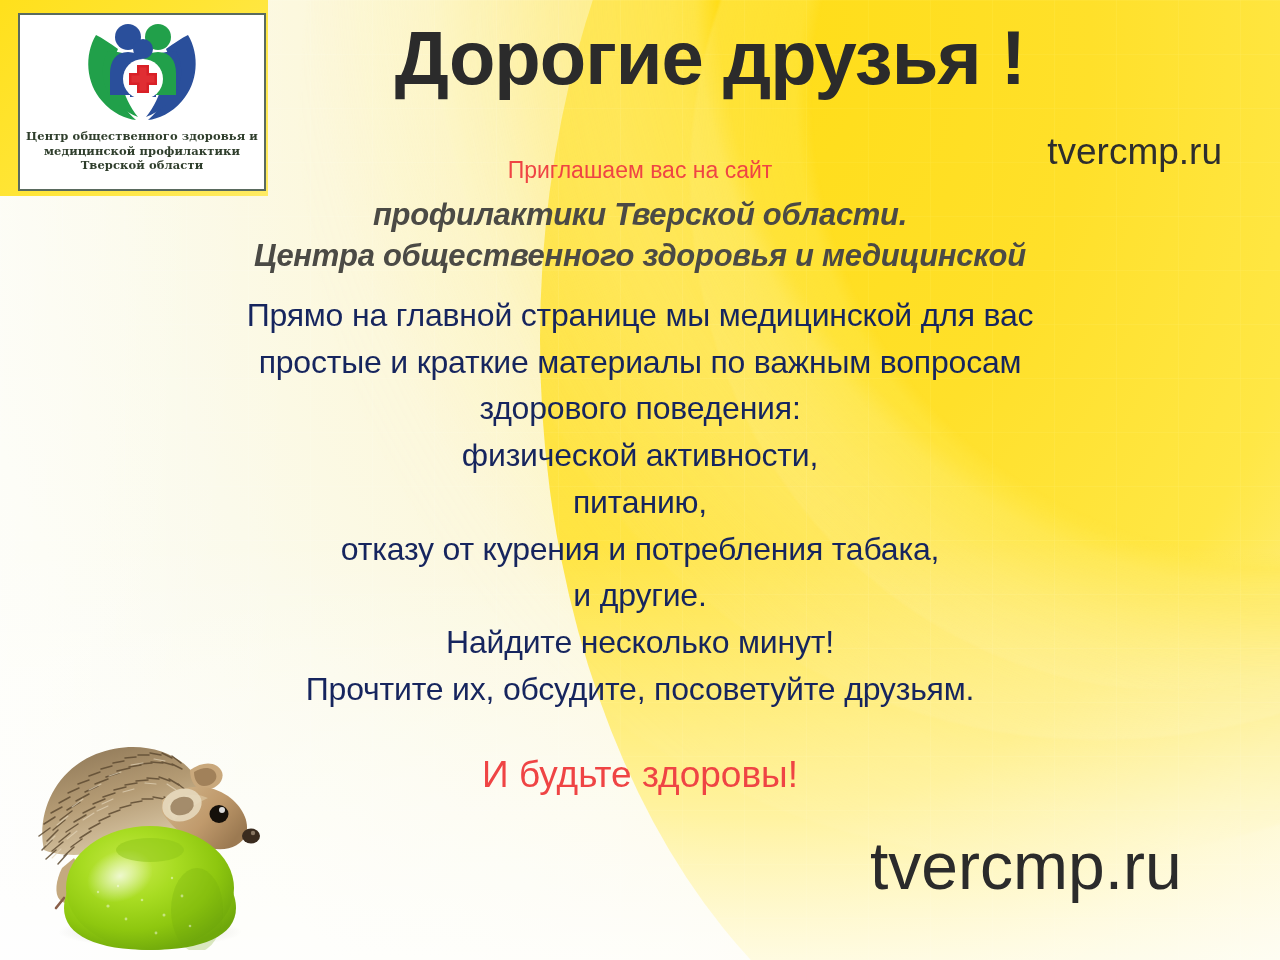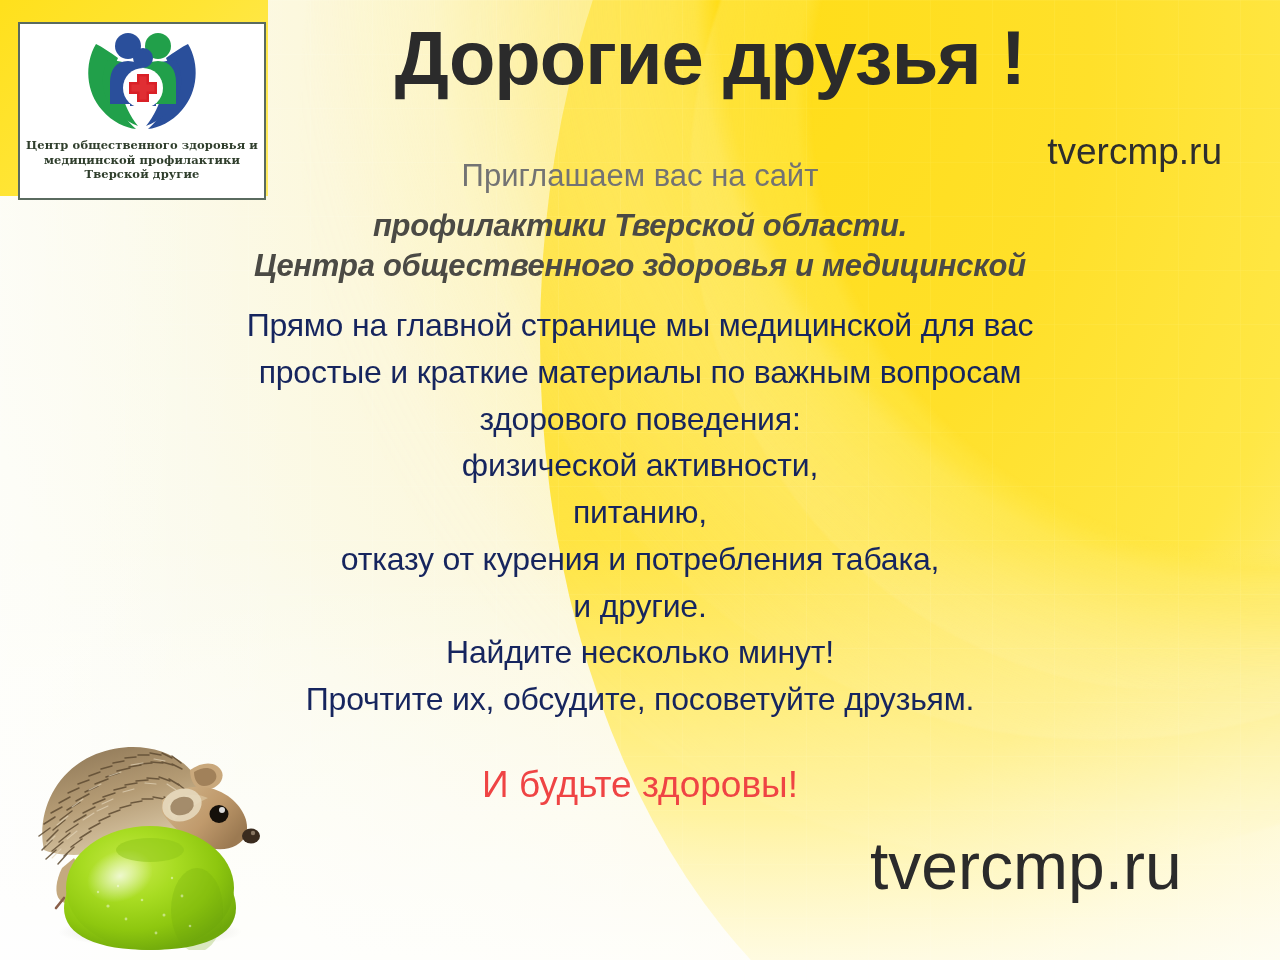--- a/index.html
+++ b/index.html
@@ -99,21 +99,21 @@
     left: 0; top: 0;
     width: 268px;
     height: 196px;
     background: linear-gradient(135deg, #ffe01c 0%, #ffe535 45%, #ffeb62 100%);
   }
 
   
   .logo-card {
     position: absolute;
     left: 18px;
-    top: 22px;
+    top: 13px;
     width: 248px;
     height: 178px;
     background: #ffffff;
     border: 2px solid #5a6b5f;
     box-sizing: border-box;
     display: flex;
     flex-direction: column;
     align-items: center;
     justify-content: flex-start;
     padding-top: 6px;
@@ -168,23 +168,23 @@
     position: absolute;
     left: 170px;
     top: 156px;
     width: 940px;
     text-align: center;
   }
   .line {
     white-space: nowrap;
   }
   .l-invite {
-    font-size: 31px;
+    font-size: 23px;
     line-height: 1.28;
-    color: #737373;
+    color: #ef4444;
     letter-spacing: 0px;
   }
   .l-orgname {
     font-size: 31px;
     line-height: 1.30;
     font-weight: bold;
     font-style: italic;
     color: #4b4a45;
     letter-spacing: -0.3px;
   }
@@ -266,21 +266,21 @@
 
         <circle cx="63" cy="58" r="20" fill="#ffffff"></circle>
 
         <path d="M57 44 L69 44 L69 52 L77 52 L77 64 L69 64 L69 72 L57 72 L57 64 L49 64 L49 52 L57 52 Z" fill="#d92027"></path>
         <path d="M59.5 46.5 L66.5 46.5 L66.5 54.5 L74.5 54.5 L74.5 61.5 L66.5 61.5 L66.5 69.5 L59.5 69.5 L59.5 61.5 L51.5 61.5 L51.5 54.5 L59.5 54.5 Z" fill="#ef4b4b" opacity="0.35"></path>
       </svg>
     </span>
     <div class="logo-caption">
       <div>Центр общественного здоровья и</div>
       <div>медицинской профилактики</div>
-      <div>Тверской другие</div>
+      <div>Тверской области</div>
     </div>
   </div>
 
   <div class="headline">Дорогие друзья !</div>
 
   <div class="url-top">tvercmp.ru</div>
 
   <div class="body-block">
     <div class="line l-invite">Приглашаем вас  на сайт</div>
     <div class="gap-sm"></div>

